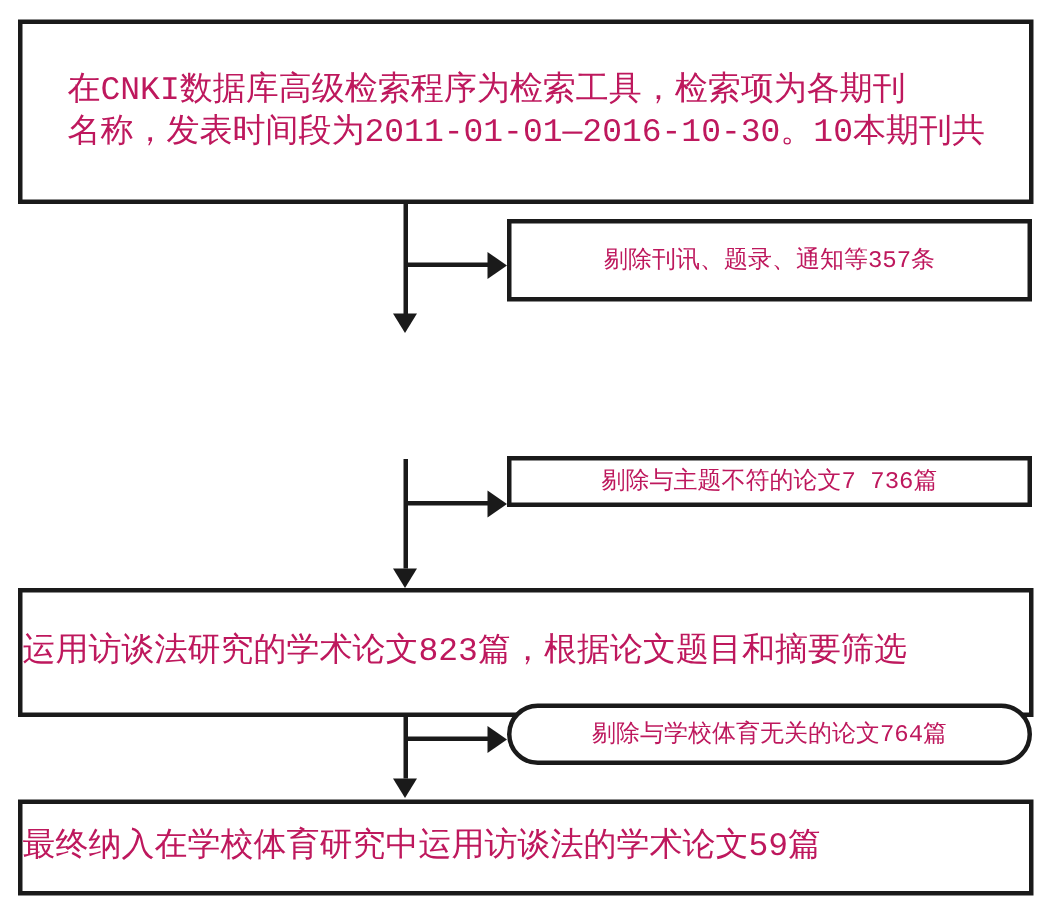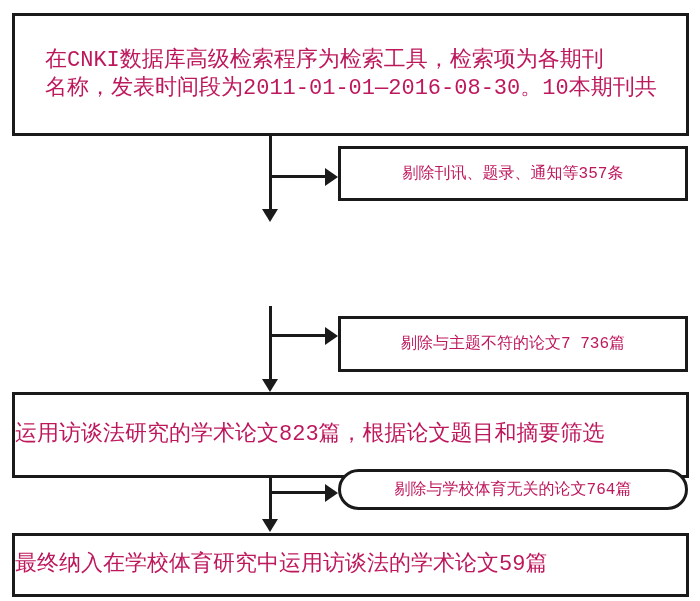--- a/index.html
+++ b/index.html
@@ -71,31 +71,31 @@
     height: 0;
     border-top: 9px solid transparent;
     border-bottom: 9px solid transparent;
     border-left: 13px solid #1a1a1a;
   }
   #box-search  { top: 13px;  height: 123px; padding-left: 30px; padding-right: 8px; }
   #box-total   { top: 223px; height: 83px;  padding-left: 18px; padding-right: 6px; }
   #box-screen  { top: 392px; height: 86px;  padding-right: 6px; }
   #box-final   { top: 533px; height: 64px;  text-align: left; }
   #sbox-1 { top: 146px; height: 55px; }
-  #sbox-2 { top: 316px; height: 56px; }
+  #sbox-2 { top: 304px; height: 34px; }
   #sbox-3 { top: 469px; height: 41px; border-radius: 23px; }
 </style>
 </head>
 <body>
 
 <div class="stage">
 
   <div class="mbox" id="box-search">
     <div class="tline">在CNKI数据库高级检索程序为检索工具，检索项为各期刊</div>
-    <div class="tline">名称，发表时间段为2011-01-01—2016-08-30。10本期刊共</div>
+    <div class="tline">名称，发表时间段为2011-01-01—2016-10-30。10本期刊共</div>
   </div>
 
 
   <div class="mbox" id="box-screen">
     <div class="tline">运用访谈法研究的学术论文823篇，根据论文题目和摘要筛选</div>
   </div>
 
   <div class="mbox" id="box-final">
     <div class="tline">最终纳入在学校体育研究中运用访谈法的学术论文59篇</div>
   </div>

